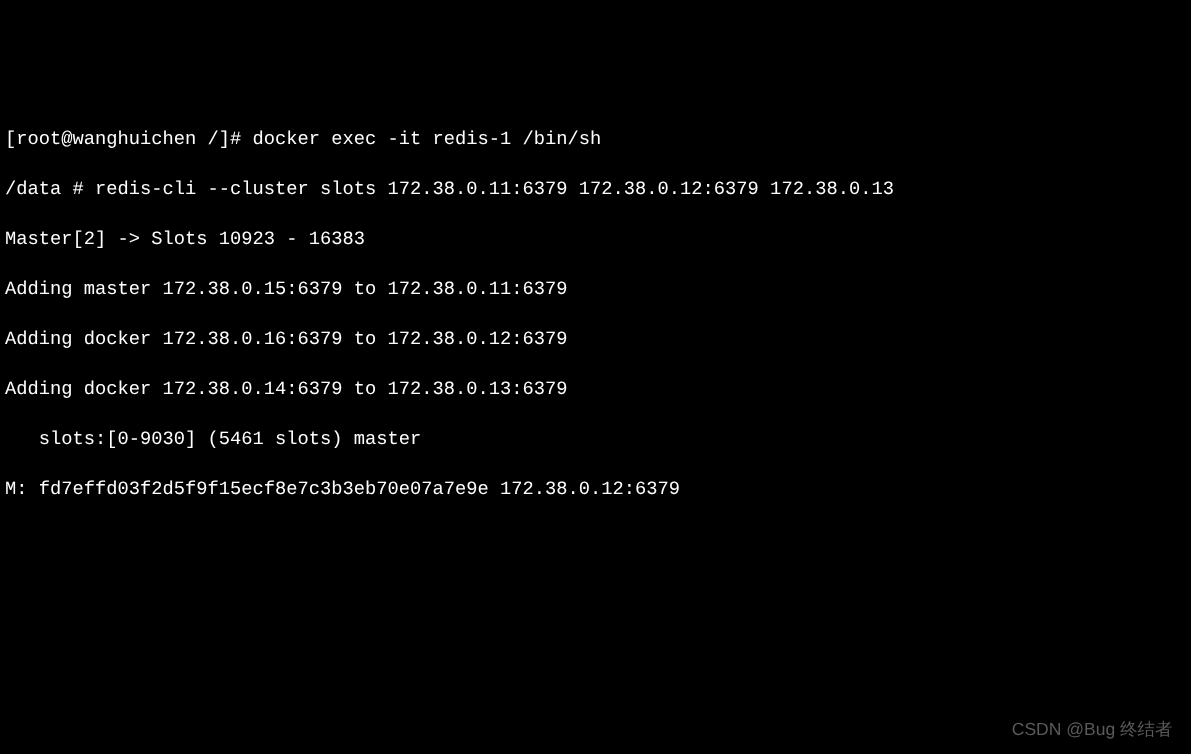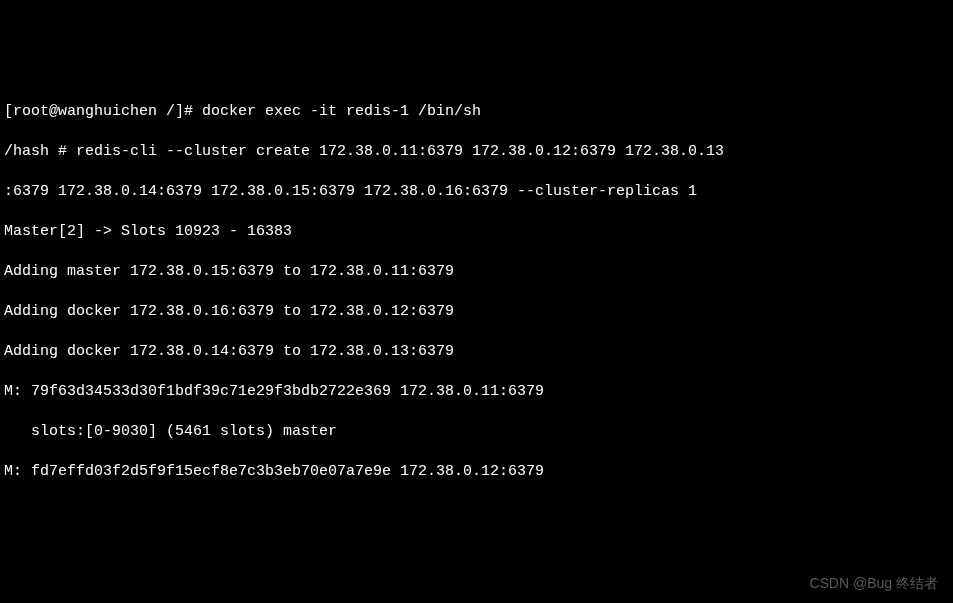--- a/index.html
+++ b/index.html
@@ -32,27 +32,25 @@
       font-family: Arial, sans-serif;
     }
   </style>
 </head>
 <body>
 
 
 
 <div>
 <div class="terminal-line">[root@wanghuichen /]# docker exec -it redis-1 /bin/sh</div>
-<div class="terminal-line">/hash # redis-cli --cluster create 172.38.0.11:6379 172.38.0.12:6379 172.38.0.13</div>
-<div class="terminal-line">:6379 172.38.0.14:6379 172.38.0.15:6379 172.38.0.16:6379 --cluster-replicas 1</div>
+<div class="terminal-line">/data # redis-cli --cluster slots 172.38.0.11:6379 172.38.0.12:6379 172.38.0.13</div>
 <div class="terminal-line">Master[2] -&gt; Slots 10923 - 16383</div>
 <div class="terminal-line">Adding master 172.38.0.15:6379 to 172.38.0.11:6379</div>
 <div class="terminal-line">Adding docker 172.38.0.16:6379 to 172.38.0.12:6379</div>
 <div class="terminal-line">Adding docker 172.38.0.14:6379 to 172.38.0.13:6379</div>
-<div class="terminal-line">M: 79f63d34533d30f1bdf39c71e29f3bdb2722e369 172.38.0.11:6379</div>
 <div class="terminal-line">   slots:[0-9030] (5461 slots) master</div>
 <div class="terminal-line">M: fd7effd03f2d5f9f15ecf8e7c3b3eb70e07a7e9e 172.38.0.12:6379</div>
 
 
 
 
 
 
 
 

